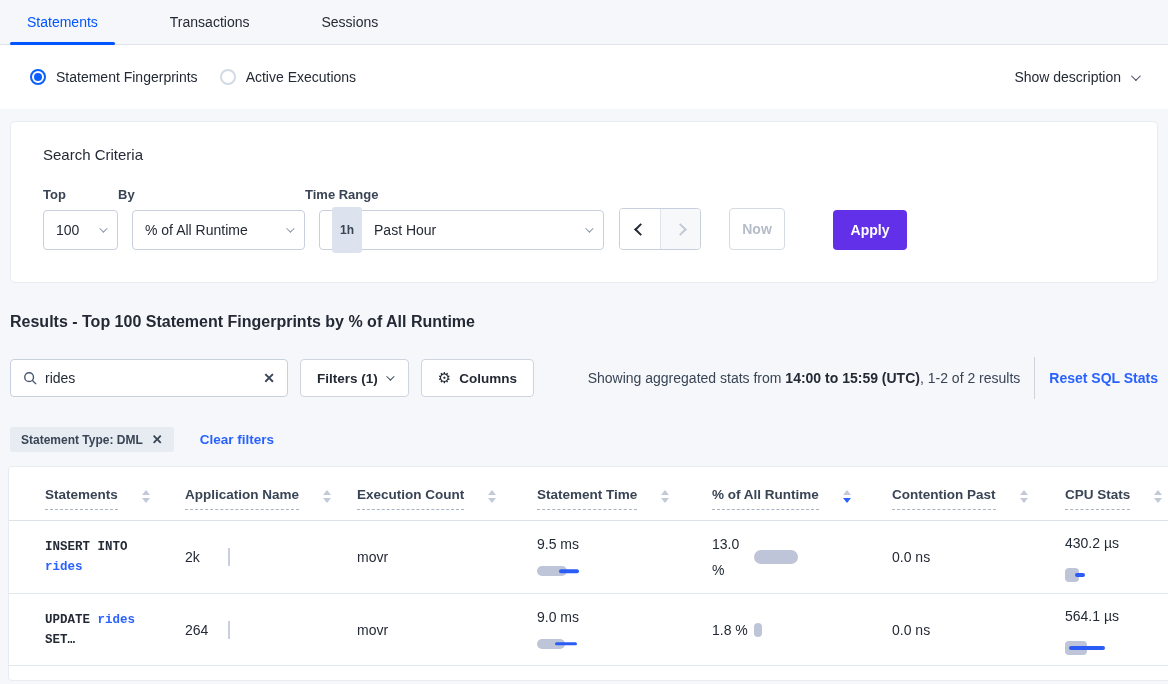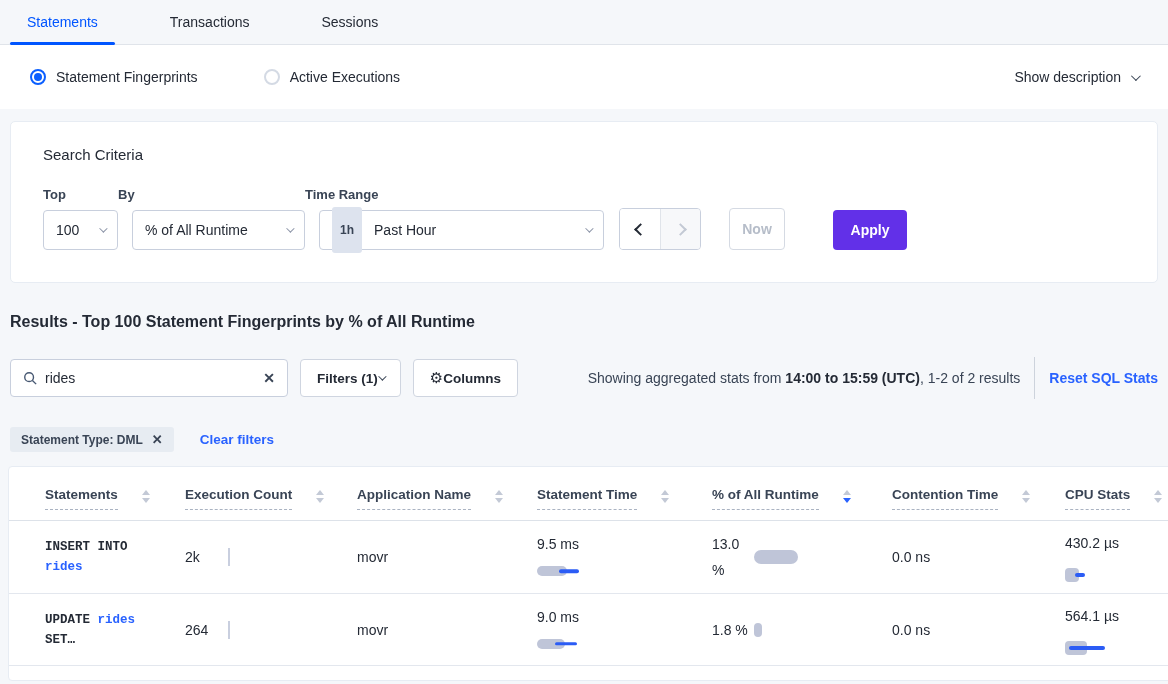--- a/index.html
+++ b/index.html
@@ -10,21 +10,21 @@
   .tabbar { height:45px; display:flex; align-items:stretch; padding-left:10px;
     border-bottom:1px solid #e0e4ea; background:#f5f7fa; }
   .tab { padding:0 17px; margin-right:38px; display:flex; align-items:center;
     font-size:14px; color:#242a35; position:relative; cursor:pointer; }
   .tab.active { color:#0055ff; }
   .tab.active::after { content:""; position:absolute; left:0; right:0; bottom:-1px;
     height:3px; background:#0055ff; border-radius:2px; }
 
   
   .view-strip { height:64px; background:#ffffff; display:flex; align-items:center;
-    padding:0 30px;gap:44px; }
+    padding:0 30px; }
   .radio-opt { display:flex; align-items:center; margin-right:22px; cursor:pointer; }
   .rdot { width:16px; height:16px; border-radius:50%; margin-right:10px; position:relative;
     border:2px solid #0b5fff; background:#fff; flex:0 0 auto; }
   .rdot.on::after { content:""; position:absolute; left:2px; top:2px; width:8px; height:8px;
     border-radius:50%; background:#0b5fff; }
   .rdot.off { border:2px solid #d4dae4; }
   .radio-label { font-size:14px; color:#242a35; }
   .show-desc { margin-left:auto; display:flex; align-items:center; gap:10px; font-size:14px;
     color:#242a35; cursor:pointer; }
 
@@ -69,21 +69,21 @@
   
   .results-heading { margin:30px 10px 0; font-size:16px; font-weight:700; color:#242a35; }
   .controls-row { margin:26px 10px 0; display:flex; align-items:center; }
   .search-box { width:278px; height:38px; border:1px solid #c8cfdd; border-radius:4px;
     background:#fff; display:flex; align-items:center; padding:0 12px; }
   .search-box input { flex:1; border:none; outline:none; font-size:14px; color:#242a35;
     margin:0 8px; font-family:inherit; min-width:0; }
   .clear-x { color:#394455; font-size:14px; font-weight:700; cursor:pointer; }
   .btn-light { height:38px; margin-left:12px; background:#fff; border:1px solid #cfd5e0;
     border-radius:4px; font-size:13.5px; font-weight:700; color:#242a35; padding:0 16px;
-    display:flex; align-items:center; gap:0; font-family:inherit; cursor:pointer; }
+    display:flex; align-items:center; gap:8px; font-family:inherit; cursor:pointer; }
   .gear { font-family:"DejaVu Sans", sans-serif; font-size:15px; font-weight:400; }
   .stats-note { margin-left:auto; font-size:14px; color:#394455; white-space:nowrap; }
   .stats-note b { color:#242a35; }
   .vdiv { width:1px; height:42px; background:#cdd3dc; margin:0 14px; }
   a.link { color:#2962ff; font-weight:700; text-decoration:none; cursor:pointer; }
   .reset-link { font-size:14px; white-space:nowrap; }
 
   .chip-row { margin:28px 10px 0; display:flex; align-items:center; }
   .chip { background:#e7ecf2; border-radius:3px; height:25px; padding:0 11px;
     display:flex; align-items:center; gap:9px; font-size:12px; font-weight:700;
@@ -226,49 +226,49 @@
 <div class="table-card">
   <div class="thead">
     <div class="th">
       <span class="hlabel">Statements</span>
       <span class="sort">
           <i class="tri up"></i>
           <i class="tri down"></i>
         </span>
     </div>
     <div class="th">
+      <span class="hlabel">Application Name</span>
+      <span class="sort">
+          <i class="tri up"></i>
+          <i class="tri down"></i>
+        </span>
+    </div>
+    <div class="th">
       <span class="hlabel">Execution Count</span>
-      <span class="sort">
-          <i class="tri up"></i>
-          <i class="tri down"></i>
-        </span>
-    </div>
-    <div class="th">
-      <span class="hlabel">Application Name</span>
       <span class="sort">
           <i class="tri up"></i>
           <i class="tri down"></i>
         </span>
     </div>
     <div class="th">
       <span class="hlabel">Statement Time</span>
       <span class="sort">
           <i class="tri up"></i>
           <i class="tri down"></i>
         </span>
     </div>
     <div class="th">
       <span class="hlabel">% of All Runtime</span>
       <span class="sort desc">
           <i class="tri up"></i>
           <i class="tri down"></i>
         </span>
     </div>
     <div class="th">
-      <span class="hlabel">Contention Time</span>
+      <span class="hlabel">Contention Past</span>
       <span class="sort">
           <i class="tri up"></i>
           <i class="tri down"></i>
         </span>
     </div>
     <div class="th">
       <span class="hlabel">CPU Stats</span>
       <span class="sort">
           <i class="tri up"></i>
           <i class="tri down"></i>

